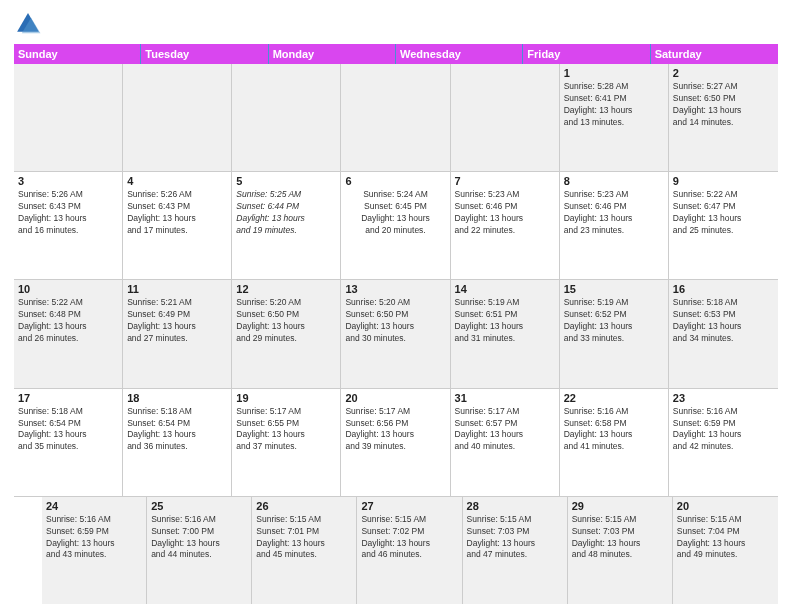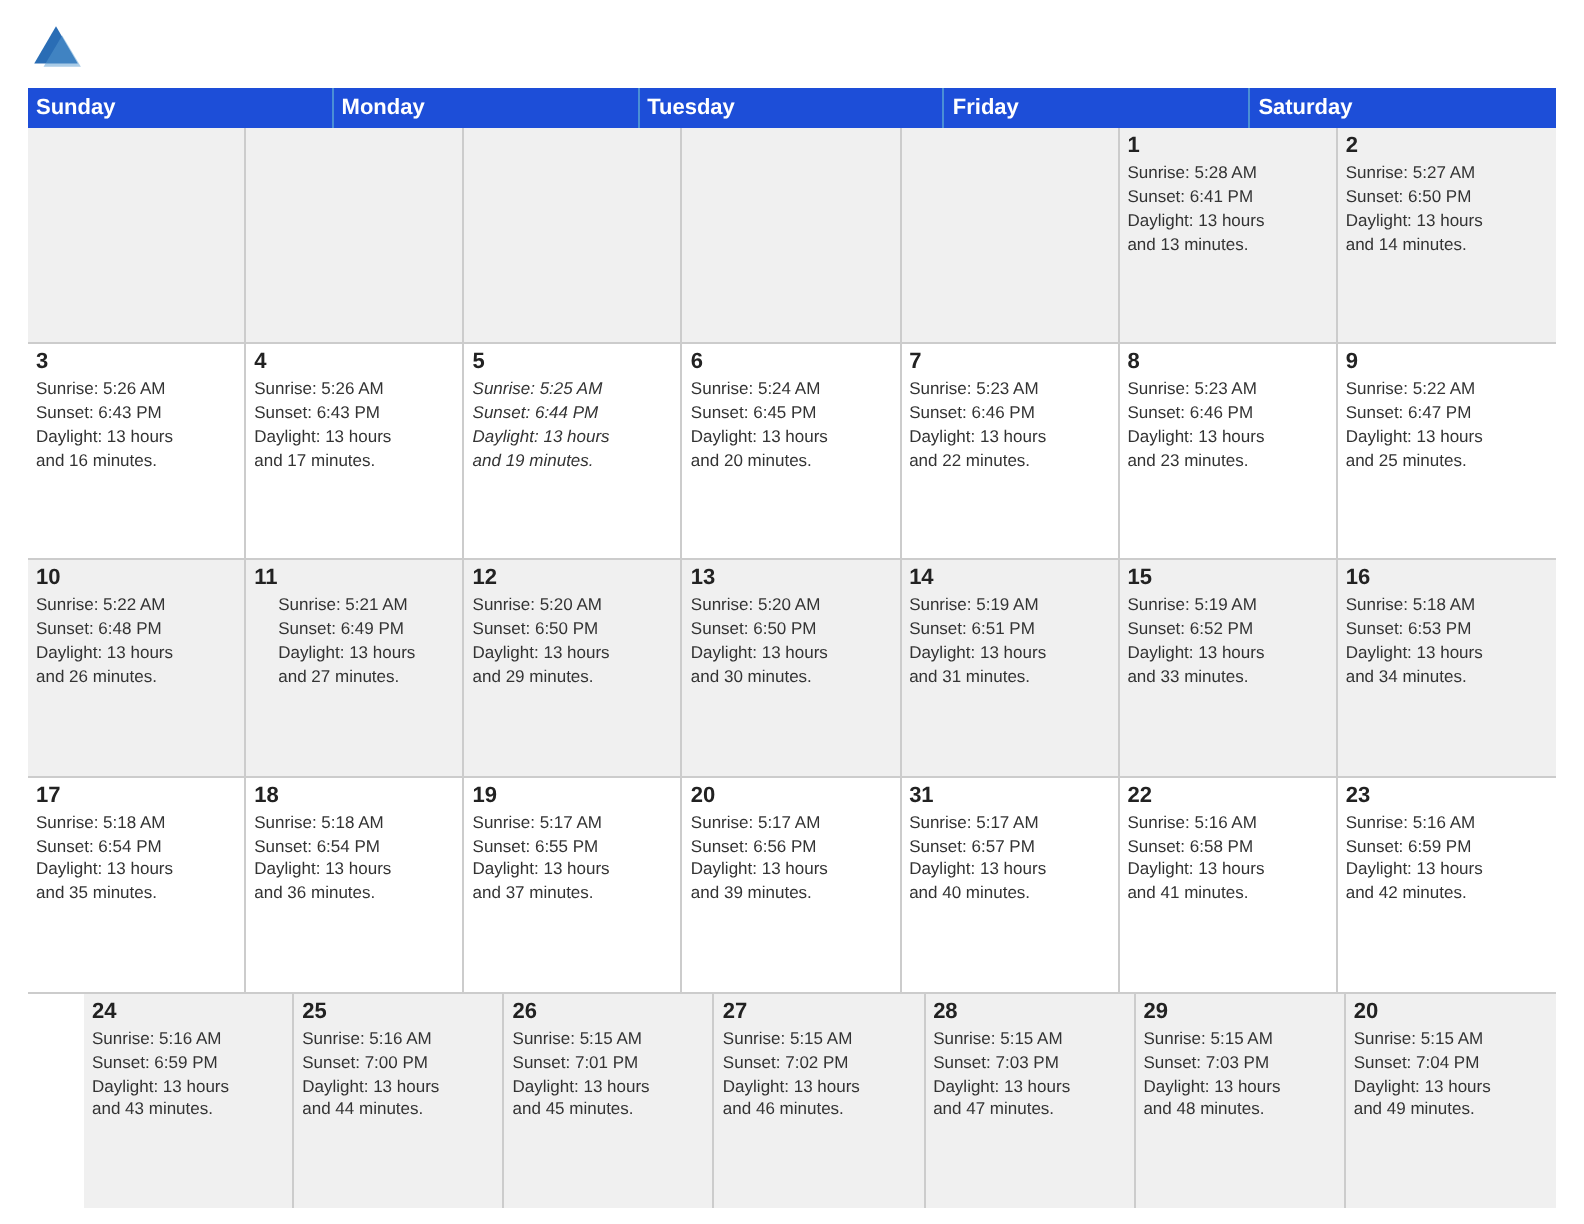--- a/index.html
+++ b/index.html
@@ -55,22 +55,22 @@
       color: #444;
       font-weight: bold;
     }
     .calendar {
       flex: 1;
       display: flex;
       flex-direction: column;
     }
     .cal-header-row {
       display: grid;
-      grid-template-columns: repeat(5, 1fr);
-      background: #1d4ed8;
+      grid-template-columns: repeat(6, 1fr);
+      background: #d946ef;
     }
     .cal-header-cell {
       color: #fff;
       font-size: 11px;
       font-weight: bold;
       padding: 4px 4px;
       text-align: left;
       border-right: 1px solid #4a8fd5;
     }
     .cal-header-cell:last-child { border-right: none; }
@@ -126,22 +126,23 @@
     </div>
     <div class="title-block">
       <div class="title-main"></div>
       <div class="title-sub"></div>
     </div>
   </div>
 
   <div class="calendar">
     <div class="cal-header-row">
     <div class="cal-header-cell">Sunday</div>
+        <div class="cal-header-cell">Tuesday</div>
         <div class="cal-header-cell">Monday</div>
-        <div class="cal-header-cell">Tuesday</div>
+        <div class="cal-header-cell">Wednesday</div>
         <div class="cal-header-cell">Friday</div>
         <div class="cal-header-cell">Saturday</div>
       </div>
     <div class="cal-body">
     <div class="cal-week">
           <div class="cal-cell empty shaded"></div>
           <div class="cal-cell empty shaded"></div>
           <div class="cal-cell empty shaded"></div>
           <div class="cal-cell empty shaded"></div>
           <div class="cal-cell empty shaded"></div>
@@ -177,21 +178,21 @@
           </div>
           <div class="cal-cell">
             <div class="day-num">5</div>
             <div class="day-info" style="white-space: pre-line; font-style: italic;">Sunrise: 5:25 AM
 Sunset: 6:44 PM
 Daylight: 13 hours
 and 19 minutes.</div>
           </div>
           <div class="cal-cell">
             <div class="day-num">6</div>
-            <div class="day-info" style="white-space: pre-line;">Sunrise: 5:24 AM
+            <div class="day-info" style="white-space: pre-line; text-align: center;">Sunrise: 5:24 AM
 Sunset: 6:45 PM
 Daylight: 13 hours
 and 20 minutes.</div>
           </div>
           <div class="cal-cell">
             <div class="day-num">7</div>
             <div class="day-info" style="white-space: pre-line;">Sunrise: 5:23 AM
 Sunset: 6:46 PM
 Daylight: 13 hours
 and 22 minutes.</div>
@@ -214,21 +215,21 @@
         <div class="cal-week">
           <div class="cal-cell shaded">
             <div class="day-num">10</div>
             <div class="day-info" style="white-space: pre-line;">Sunrise: 5:22 AM
 Sunset: 6:48 PM
 Daylight: 13 hours
 and 26 minutes.</div>
           </div>
           <div class="cal-cell shaded">
             <div class="day-num">11</div>
-            <div class="day-info" style="white-space: pre-line; margin-left: 12px;">Sunrise: 5:21 AM
+            <div class="day-info" style="white-space: pre-line;">Sunrise: 5:21 AM
 Sunset: 6:49 PM
 Daylight: 13 hours
 and 27 minutes.</div>
           </div>
           <div class="cal-cell shaded">
             <div class="day-num">12</div>
             <div class="day-info" style="white-space: pre-line;">Sunrise: 5:20 AM
 Sunset: 6:50 PM
 Daylight: 13 hours
 and 29 minutes.</div>

